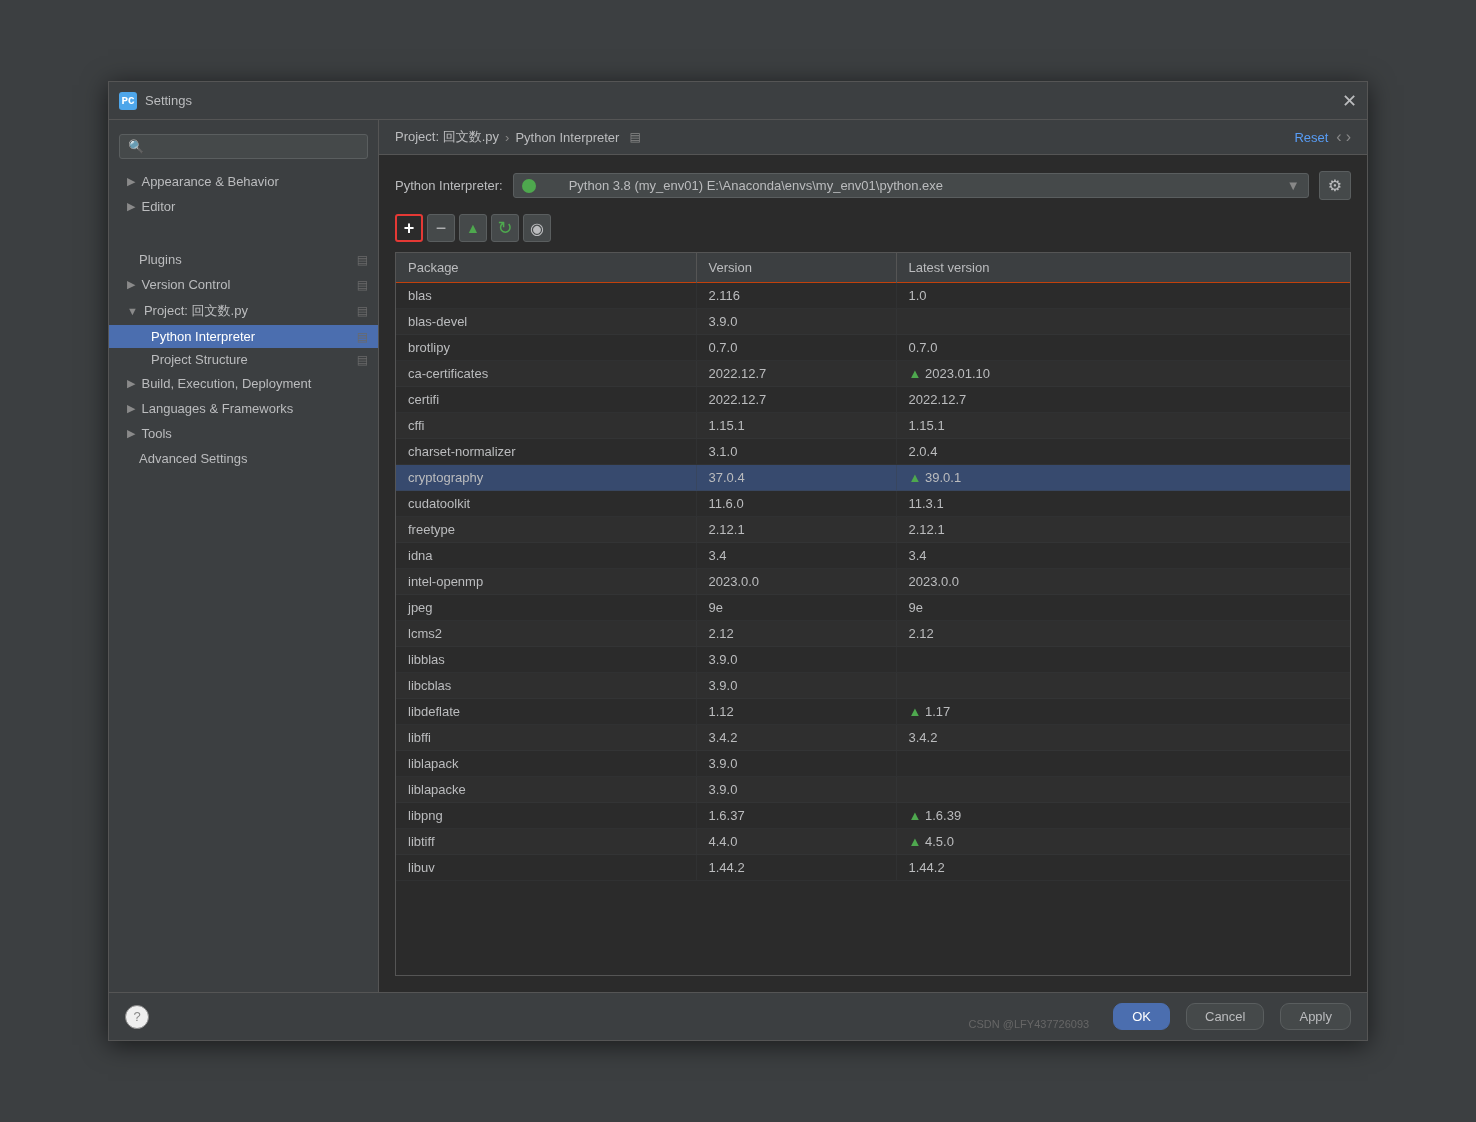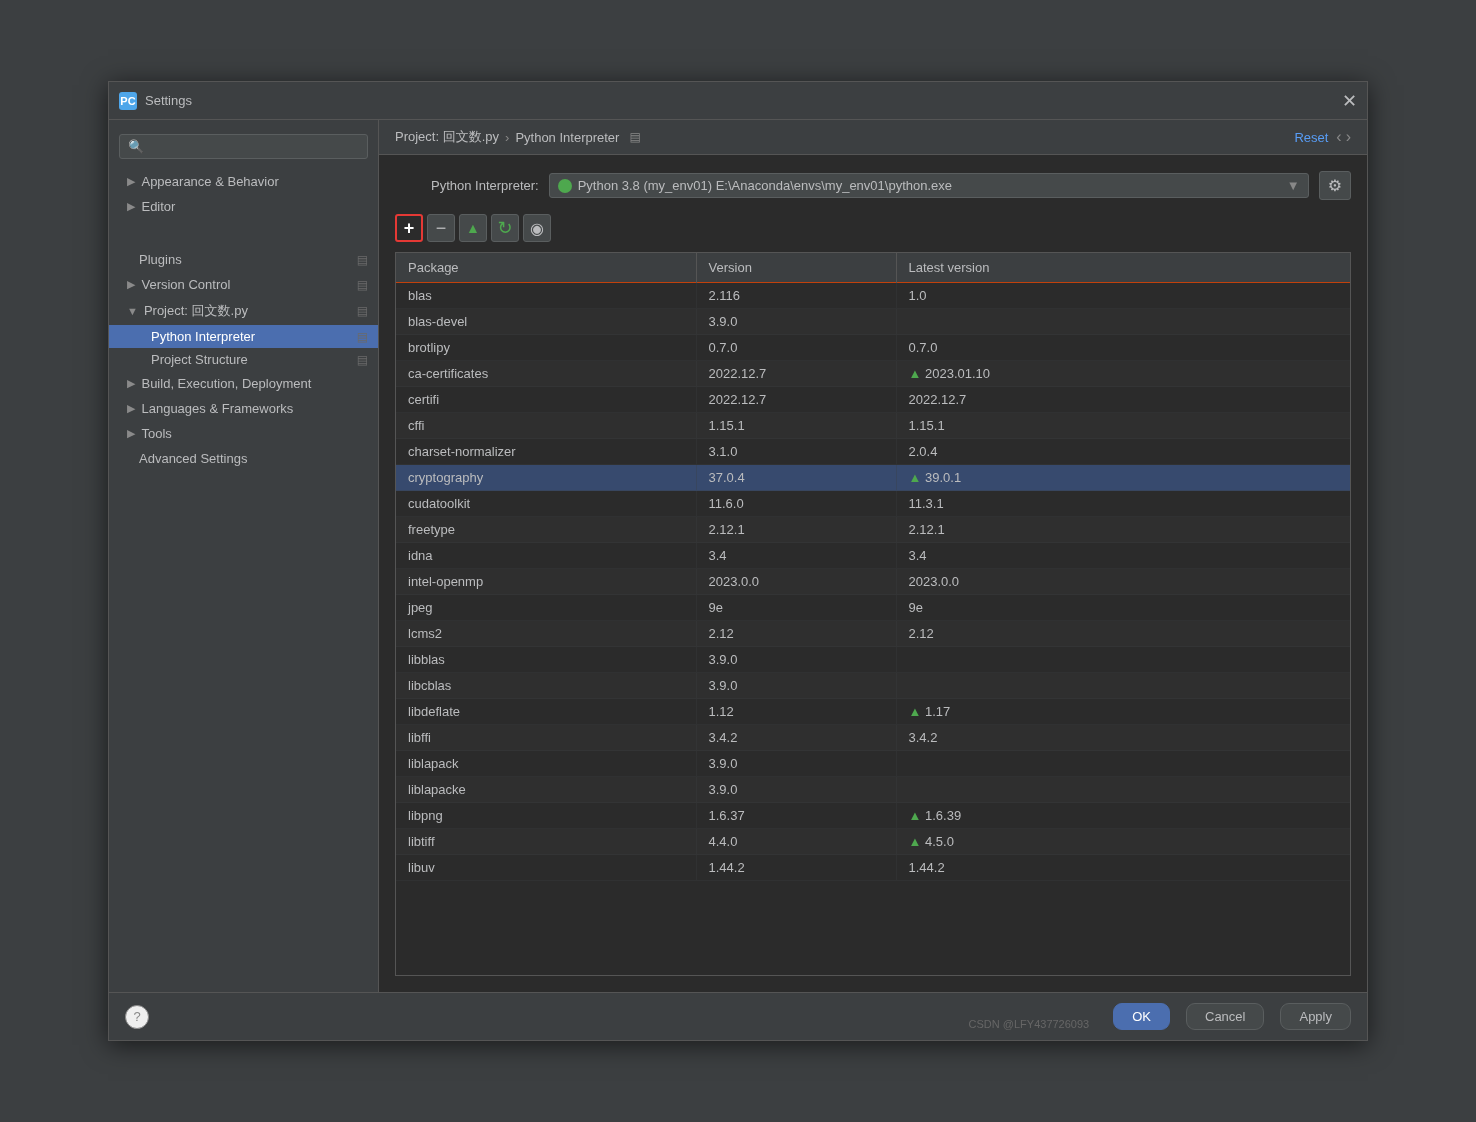--- a/index.html
+++ b/index.html
@@ -31,21 +31,21 @@
       padding: 0 10px;
       flex-shrink: 0;
     }
     .title-bar-icon {
       width: 18px;
       height: 18px;
       margin-right: 8px;
       background: #4ea6ea;
       border-radius: 3px;
       display: flex;align-items:center;justify-content:center;
-      font-size:11px;color:#fff;font-weight:bold;
+      font-size:11px;color:#fff;font-weight:bold;font-family:Liberation Mono, monospace;
     }
     .title-bar-title {
       flex: 1;
       color: #bbbcbe;
       font-size: 13px;
     }
     .title-bar-close {
       cursor: pointer;
       color: #bbbcbe;
       font-size: 18px;
@@ -173,33 +173,33 @@
     .interpreter-row {
       display: flex;
       align-items: center;
       margin-bottom: 14px;
       gap: 10px;
     }
     .interpreter-label {
       color: #bbbcbe;
       font-size: 13px;
       white-space: nowrap;
-      margin-left: 36px;
     }
     .interpreter-select {
       flex: 1;
       background: #45494a;
       border: 1px solid #5a5e5f;
       border-radius: 3px;
       padding: 4px 8px;
       color: #bbbcbe;
       font-size: 13px;
       display: flex;
       align-items: center;
       cursor: pointer;
+      gap: 27px;
     }
     .interpreter-select .interp-icon {
       width: 14px; height: 14px;
       border-radius: 50%;
       background: #4ea84e;
       margin-right: 6px;
       flex-shrink: 0;
     }
     .interpreter-select .interp-text { flex: 1; }
     .interpreter-select .chevron { color: #888; margin-left: 4px; }

